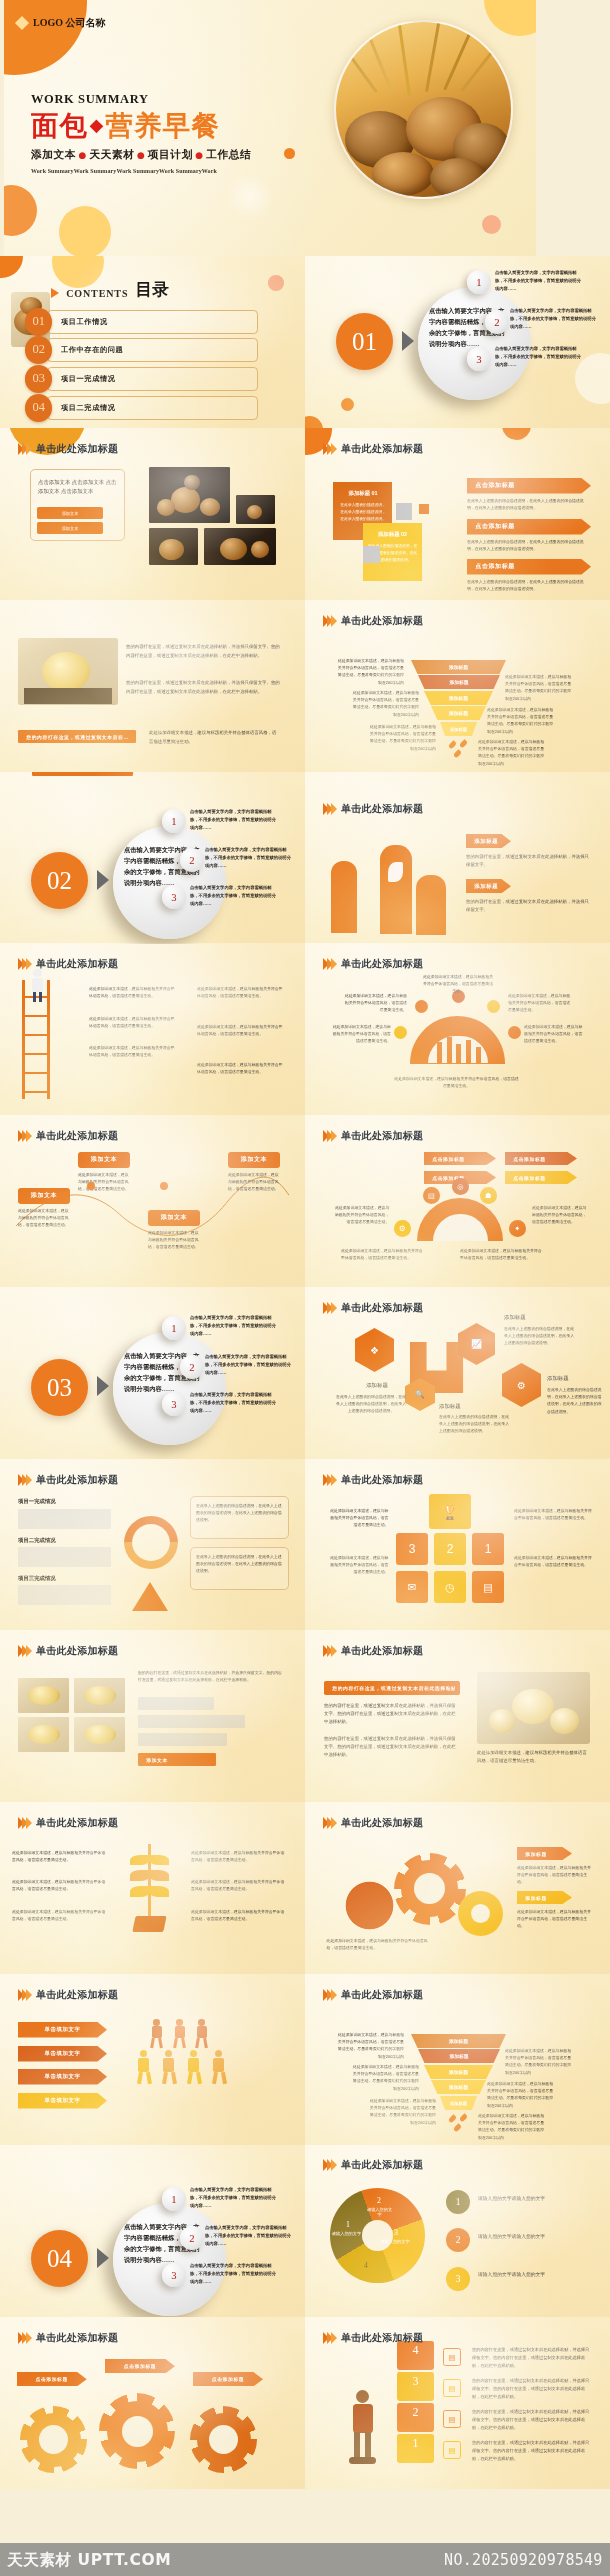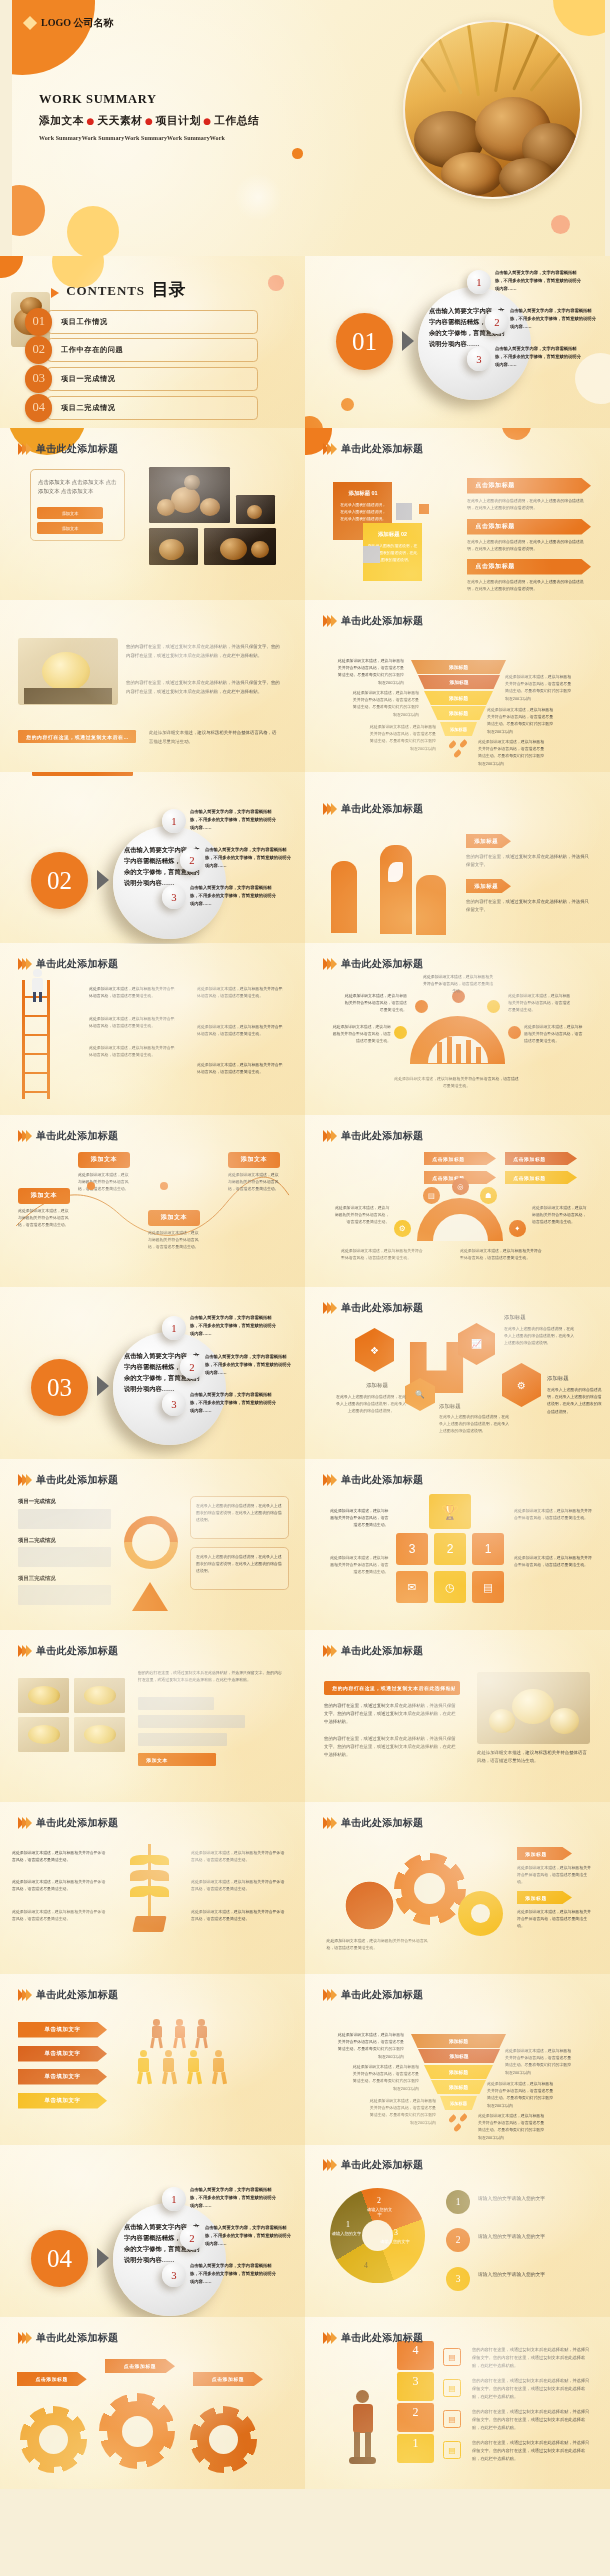--- a/index.html
+++ b/index.html
@@ -46,21 +46,21 @@
     width:0;height:0;border-top:6.6px solid transparent;border-bottom:6.6px solid transparent;
     border-left:6.6px solid #e8741a; margin-right:-1.8px;
   }
   .chev.c1{ border-left-color:#e8741a; }
   .chev.c2{ border-left-color:#ee8b2b; }
   .chev.c3{ border-left-color:#f2a13c; }
   .sh-t{ font-size:10px; font-weight:700; color:#3a3f47; letter-spacing:0.3px;
          font-family:"DejaVu Sans","Liberation Sans",sans-serif;}
 
   
-  #cover{ position:absolute; left:12px; top:0; width:593px; height:256px; overflow:hidden;
+  #cover{ position:absolute; left:4px; top:0; width:532px; height:256px; overflow:hidden;
     background:
       radial-gradient(circle at 18% 55%, rgba(255,255,255,.55), rgba(255,255,255,0) 50%),
       linear-gradient(135deg,#fdf8e6 0%,#fbf1d2 40%,#f8e9bd 100%);
   }
   .cov-blob{ position:absolute; border-radius:50%; }
   #cov-logo-circle{ left:-62px; top:-70px; width:145px; height:145px; background:#f08524; }
   #cov-top-yellow{ right:-20px; top:-36px; width:72px; height:72px; background:#ffd36a; }
   #cov-small-o1{ left:-18px; top:185px; width:51px; height:51px; background:#f2913a; opacity:.95;}
   #cov-small-y1{ left:55px; top:206px; width:52px; height:52px; background:#ffd573; }
   #cov-dot-orange{ left:280px; top:148px; width:10.7px; height:10.7px; background:#ef8222; }
@@ -92,21 +92,21 @@
   .wheat{ position:absolute; width:3px; border-radius:1.8px; background:#d9a63c; transform-origin:bottom center;}
   .bread{ position:absolute; border-radius:50%;
           background:radial-gradient(circle at 35% 30%, #e6b36a, #a9641f 70%, #70400f 100%);
           box-shadow:inset -3.6px -4.8px 8.3px rgba(60,30,5,.45);}
   .bread.seed{ background:radial-gradient(circle at 35% 30%, #cf9c5d, #8d5418 70%, #5b3309 100%); }
 
   
   .toc-head{ position:absolute; left:51px; top:21.5px; display:flex; align-items:flex-end; gap:7.2px; z-index:4;}
   .toc-arrow{ width:0;height:0;border-top:5.4px solid transparent;border-bottom:5.4px solid transparent;
               border-left:8.3px solid #ef7c22; margin-bottom:3px;}
-  .toc-en{ font-family:"Liberation Serif","DejaVu Serif",serif; font-weight:700; font-size:13px;
+  .toc-en{ font-family:"Liberation Serif","DejaVu Serif",serif; font-weight:700; font-size:10px;
            color:#2c2a27; letter-spacing:0.9px; margin-bottom:1.8px;}
   .toc-cn{ font-family:"Liberation Serif","DejaVu Serif",serif; font-weight:700; font-size:16.7px; color:#1b1a18;}
   .toc-row{ position:absolute; left:25px; width:233px; height:24px; z-index:4;}
   .toc-box{ position:absolute; left:21.5px; top:0; right:0; height:24px; border:0.6px solid #e0b472;
             border-radius:4.2px; background:rgba(255,255,255,.16); }
   .toc-num{ position:absolute; left:0; top:-1.8px; width:27.4px; height:27.4px; border-radius:50%;
             background:#e0701d; color:#fbd9b4; font-family:"Liberation Serif","DejaVu Serif",serif;
             font-size:12.5px; display:flex; align-items:center; justify-content:center; z-index:2;
             box-shadow:0 1.2px 3px rgba(140,70,10,.3);}
   .toc-label{ position:absolute; left:36px; top:6.6px; font-size:7.2px; font-weight:700; color:#2f2b26;
@@ -191,20 +191,23 @@
     <div class="cov-blob" id="cov-dot-orange"></div>
     <div class="cov-blob" id="cov-peach"></div>
 
     <div id="cov-logo">
       <div id="cov-diamond"></div>
       <div id="cov-logo-text">LOGO  公司名称</div>
     </div>
 
     <div id="cov-text">
       <div id="cov-eyebrow">WORK SUMMARY</div>
+      <div id="cov-title">
+        <span class="red">面包</span><span class="dia">◆</span><span class="org">营养早餐</span>
+      </div>
       <div id="cov-sub">
         <span>添加文本</span><span class="bdot">●</span><span>天天素材</span><span class="bdot">●</span><span>项目计划</span><span class="bdot">●</span><span>工作总结</span>
       </div>
       <div id="cov-en">Work SummaryWork SummaryWork SummaryWork SummaryWork</div>
     </div>
 
     <div id="cov-photo">
       <div class="wheat" style="left:72px;top:-3.6px;height:78px;transform:rotate(-8deg);"></div>
       <div class="wheat" style="left:89px;top:0px;height:70px;transform:rotate(10deg);background:#c79232;"></div>
       <div class="wheat" style="left:55px;top:4.8px;height:67px;transform:rotate(-22deg);background:#e0b253;"></div>
@@ -959,15 +962,19 @@
     <div style="position:absolute;left:138px;top:124px;width:18px;height:18px;border-radius:2.4px;border:0.9px solid #f5b712;display:flex;align-items:center;justify-content:center;color:#f5b712;font-size:7.8px;">▤</div>
     <div style="position:absolute;left:138px;top:93px;width:18px;height:18px;border-radius:2.4px;border:0.9px solid #ec7a21;display:flex;align-items:center;justify-content:center;color:#ec7a21;font-size:7.8px;">▤</div>
     <div style="position:absolute;left:138px;top:62px;width:18px;height:18px;border-radius:2.4px;border:0.9px solid #f5b712;display:flex;align-items:center;justify-content:center;color:#f5b712;font-size:7.8px;">▤</div>
     <div style="position:absolute;left:138px;top:31px;width:18px;height:18px;border-radius:2.4px;border:0.9px solid #ec7a21;display:flex;align-items:center;justify-content:center;color:#ec7a21;font-size:7.8px;">▤</div>
     <div class="body-t" style="position:absolute;left:167px;top:29px;width:119px;font-size:4.2px;">您的内容打在这里，或通过复制文本后在此选择粘贴，并选择只保留文字。您的内容打在这里，或通过复制文本后在此选择粘贴，在此栏中选择粘贴。</div>
     <div class="body-t" style="position:absolute;left:167px;top:60px;width:119px;font-size:4.2px;">您的内容打在这里，或通过复制文本后在此选择粘贴，并选择只保留文字。您的内容打在这里，或通过复制文本后在此选择粘贴，在此栏中选择粘贴。</div>
     <div class="body-t" style="position:absolute;left:167px;top:91px;width:119px;font-size:4.2px;">您的内容打在这里，或通过复制文本后在此选择粘贴，并选择只保留文字。您的内容打在这里，或通过复制文本后在此选择粘贴，在此栏中选择粘贴。</div>
     <div class="body-t" style="position:absolute;left:167px;top:122px;width:119px;font-size:4.2px;">您的内容打在这里，或通过复制文本后在此选择粘贴，并选择只保留文字。您的内容打在这里，或通过复制文本后在此选择粘贴，在此栏中选择粘贴。</div>
   </section>
 
+  <div id="footer">
+    <div id="wm-left">天天素材 UPTT.COM</div>
+    <div id="wm-right">NO.20250920978549</div>
+  </div>
 
 </div>
 
 
 </body></html>

